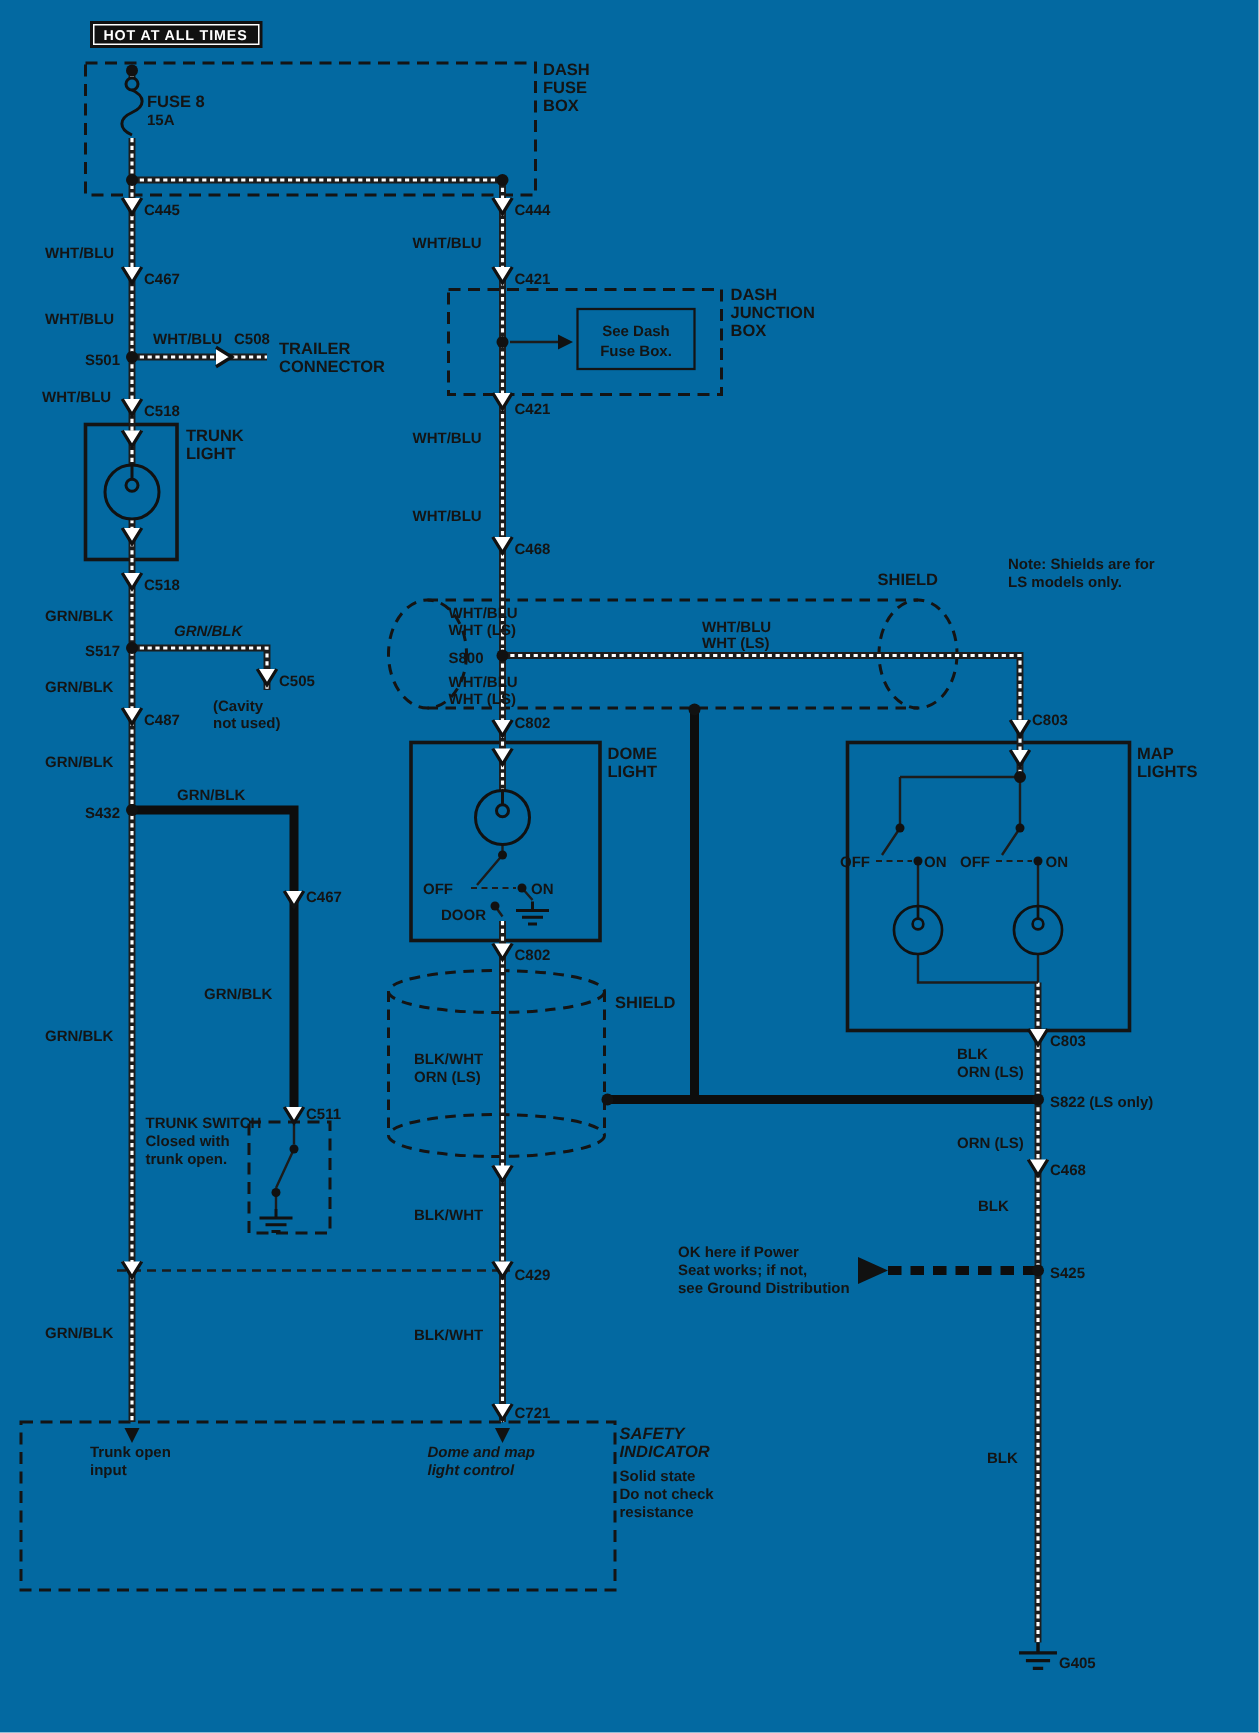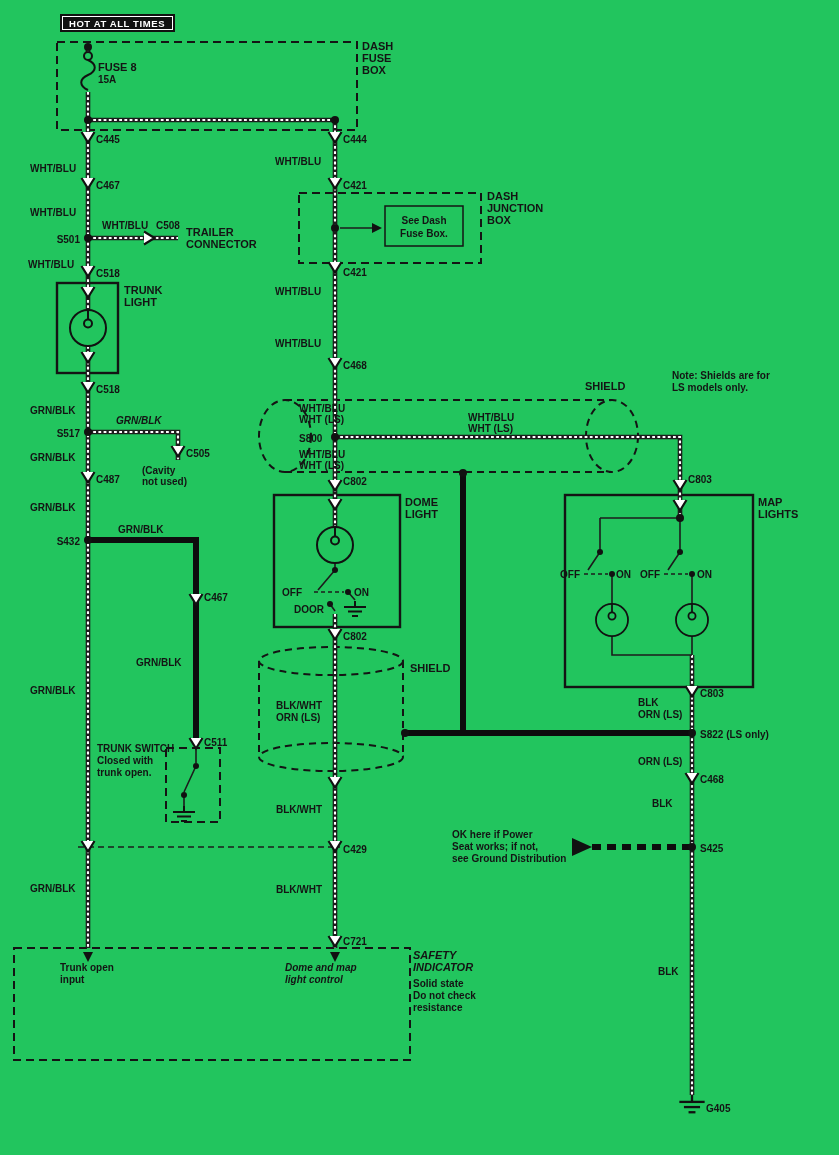--- a/index.html
+++ b/index.html
@@ -1,16 +1,16 @@
 <!DOCTYPE html>
 <html><head>
 <meta charset="utf-8">
 <style>
   html,body{margin:0;padding:0;background:#ffffff;}
-  .canvas{position:relative;width:839px;height:1155px;background:#22c55e;overflow:hidden;}
+  .canvas{position:relative;width:839px;height:1155px;background:#0369a1;overflow:hidden;}
   svg{display:block;}
   text{font-family:"Liberation Sans","DejaVu Sans",sans-serif;fill:#141414;}
   .t{font-size:11px;font-weight:bold;}
   .ts{font-size:10px;font-weight:bold;}
   .ti{font-style:italic;}
   .tw{font-size:9.5px;font-weight:bold;fill:#ffffff;letter-spacing:.6px;}
   .wo{stroke:#1c1c1c;stroke-width:4.6;fill:none;}
   .wi{stroke:#ffffff;stroke-width:2.1;fill:none;stroke-dasharray:2.8 2.4;}
   .thin{stroke:#1c1c1c;stroke-width:1.6;fill:none;}
   .thick{stroke:#0d0d0d;stroke-width:6;fill:none;}

